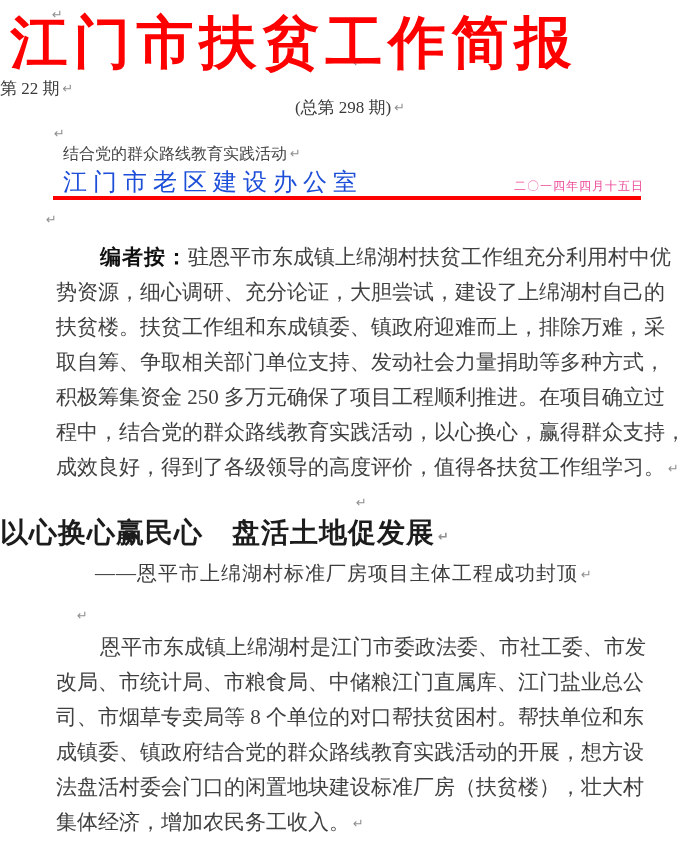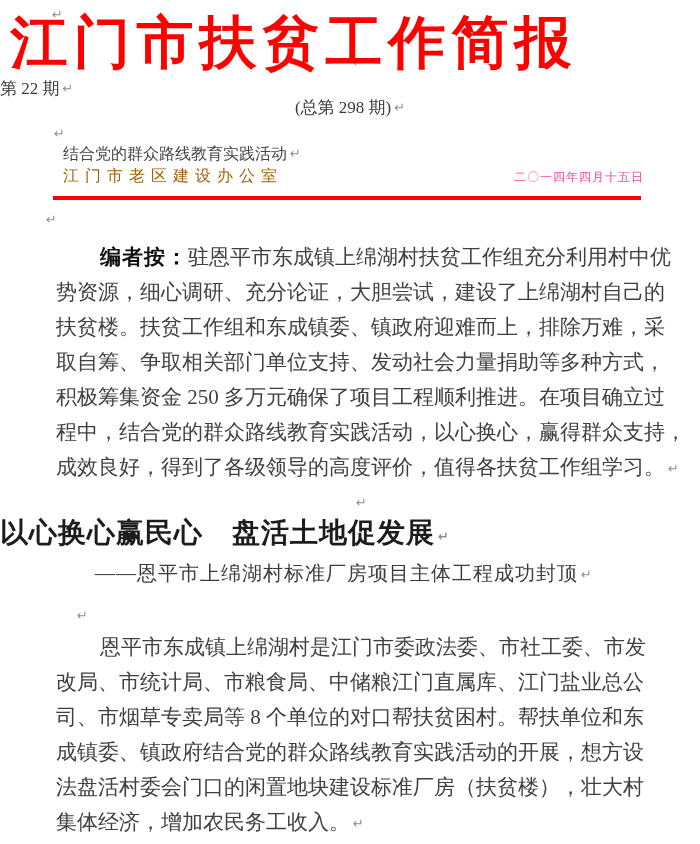--- a/index.html
+++ b/index.html
@@ -46,23 +46,23 @@
     color: #454545;
     white-space: nowrap;
   }
   .org-row {
     top: 166px; left: 63px; width: 581px;
     display: flex;
     justify-content: space-between;
     align-items: baseline;
   }
   .org-line2 {
-    font-size: 16px;
+    font-size: 24px;
     letter-spacing: 6px;
-    color: #a16207;
+    color: #1d4ed8;
     white-space: nowrap;
   }
   .masthead-date {
     font-size: 12px;
     letter-spacing: 1px;
     color: #ec4899;
     white-space: nowrap;
     text-align: right;
   }
   .red-rule {

